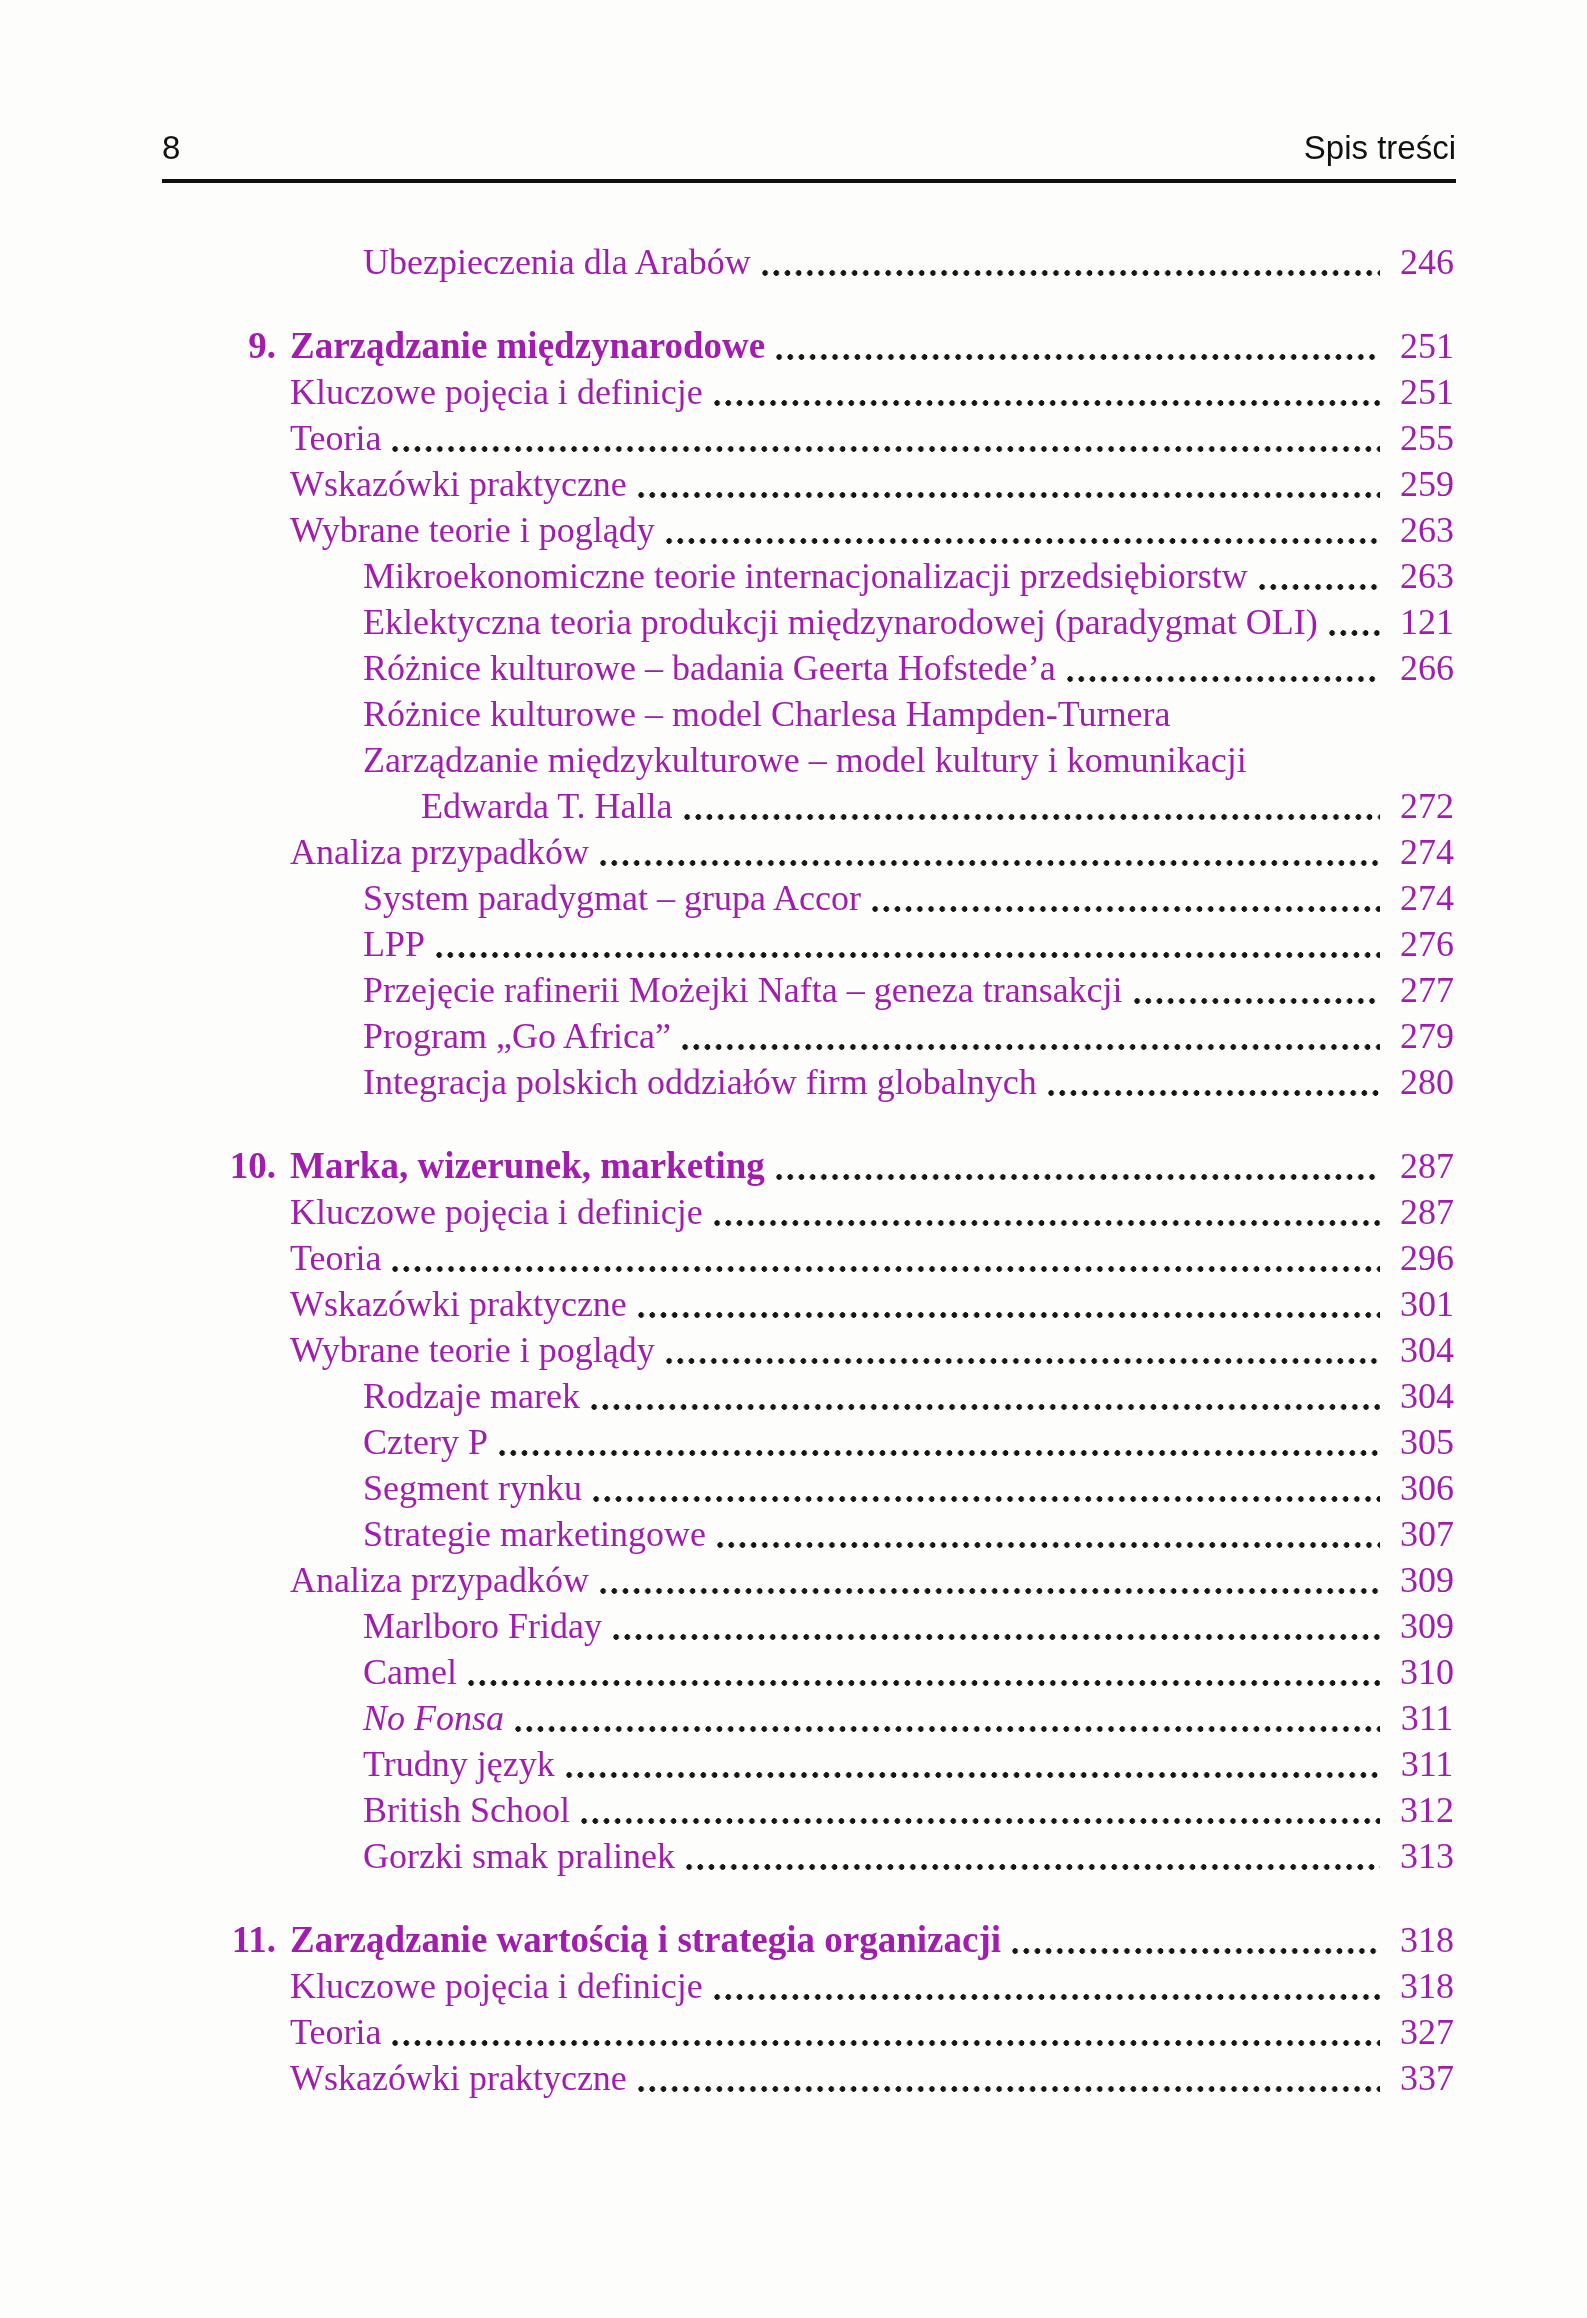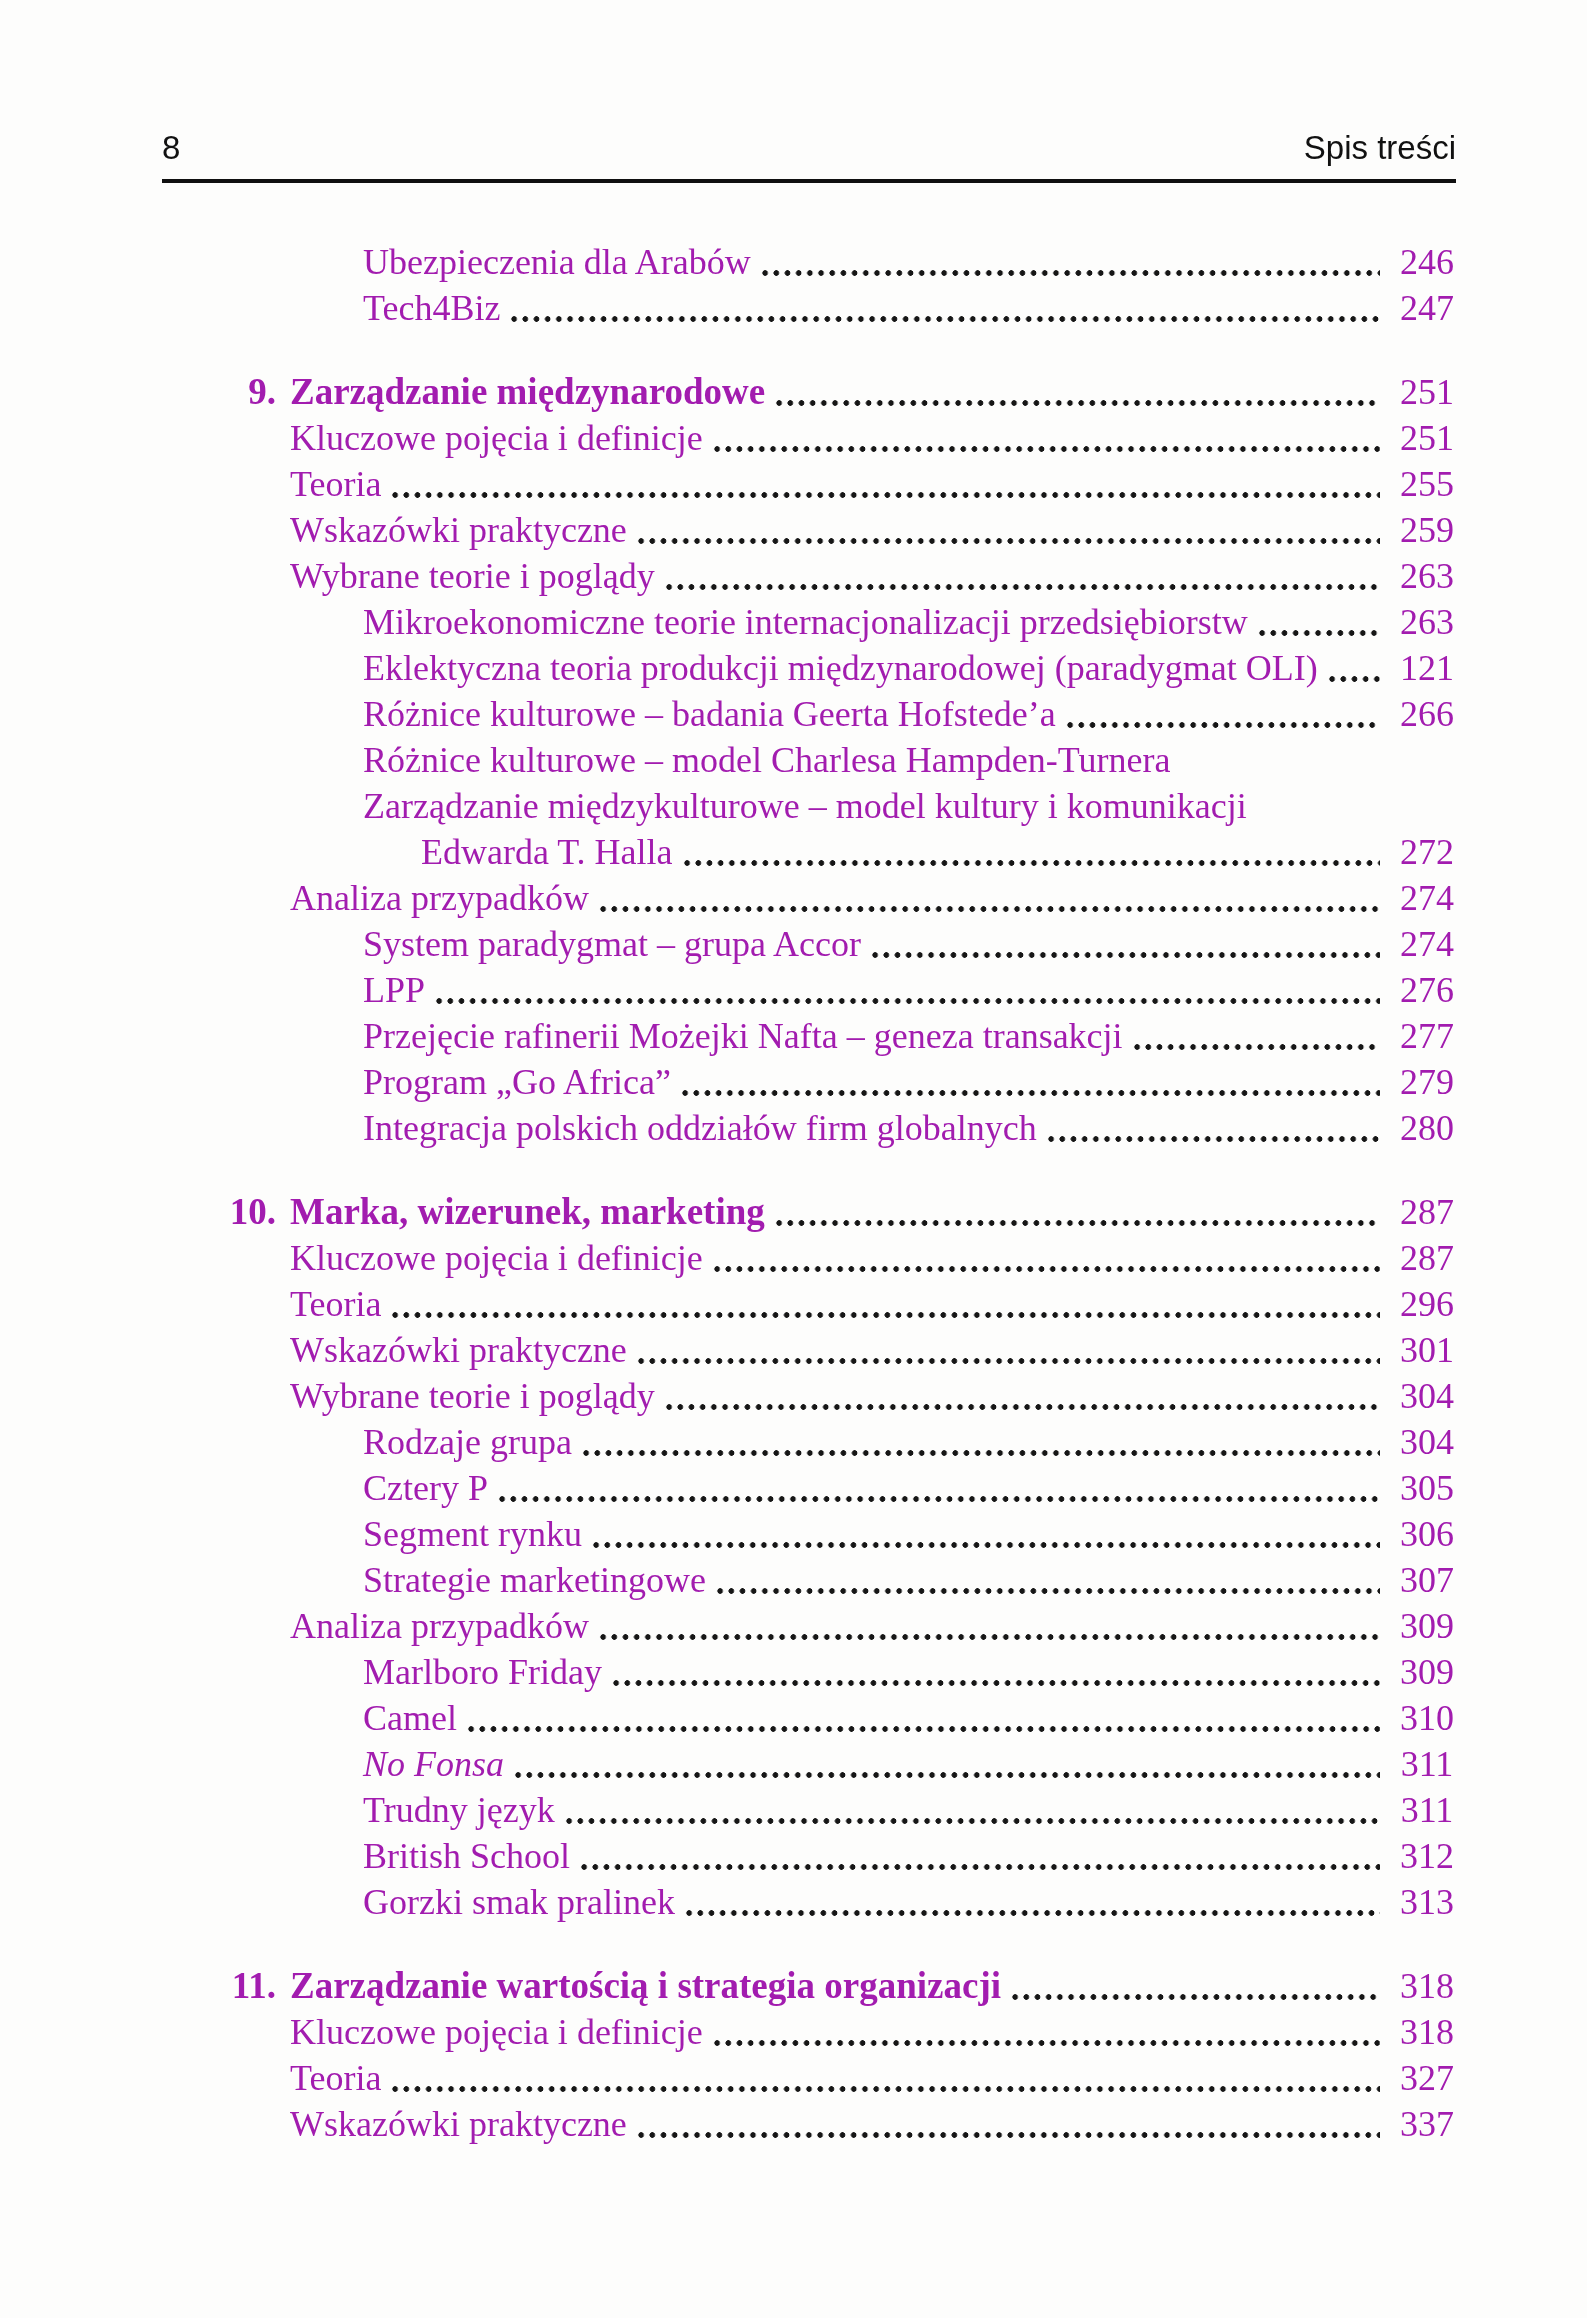--- a/index.html
+++ b/index.html
@@ -90,27 +90,20 @@
     <span>Spis treści</span>
   </div>
   <div class="toc">
       <div class="entry lvl2">
         <div class="line">
           <span class="label">Ubezpieczenia dla Arabów</span>
           <span class="leader"></span>
           <span class="pageno">246</span>
         </div>
       </div>
-      <div class="entry lvl2">
-        <div class="line">
-          <span class="label">Tech4Biz</span>
-          <span class="leader"></span>
-          <span class="pageno">247</span>
-        </div>
-      </div>
       <div class="entry lvl0 gap">
         <span class="num">9.</span>
         <div class="line">
           <span class="label bold">Zarządzanie międzynarodowe</span>
           <span class="leader"></span>
           <span class="pageno">251</span>
         </div>
       </div>
       <div class="entry lvl1">
         <div class="line">
@@ -249,21 +242,21 @@
       </div>
       <div class="entry lvl1">
         <div class="line">
           <span class="label">Wybrane teorie i poglądy</span>
           <span class="leader"></span>
           <span class="pageno">304</span>
         </div>
       </div>
       <div class="entry lvl2">
         <div class="line">
-          <span class="label">Rodzaje grupa</span>
+          <span class="label">Rodzaje marek</span>
           <span class="leader"></span>
           <span class="pageno">304</span>
         </div>
       </div>
       <div class="entry lvl2">
         <div class="line">
           <span class="label">Cztery P</span>
           <span class="leader"></span>
           <span class="pageno">305</span>
         </div>

